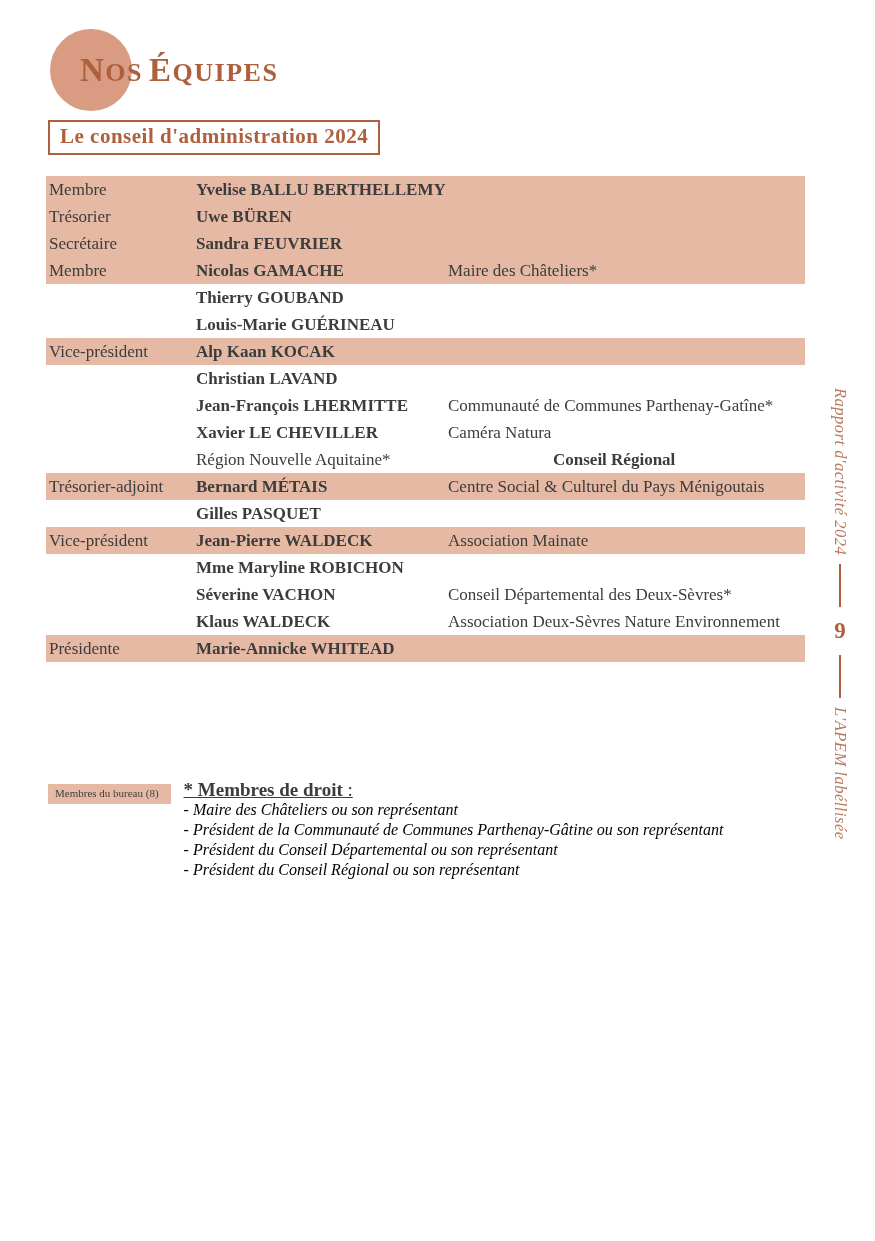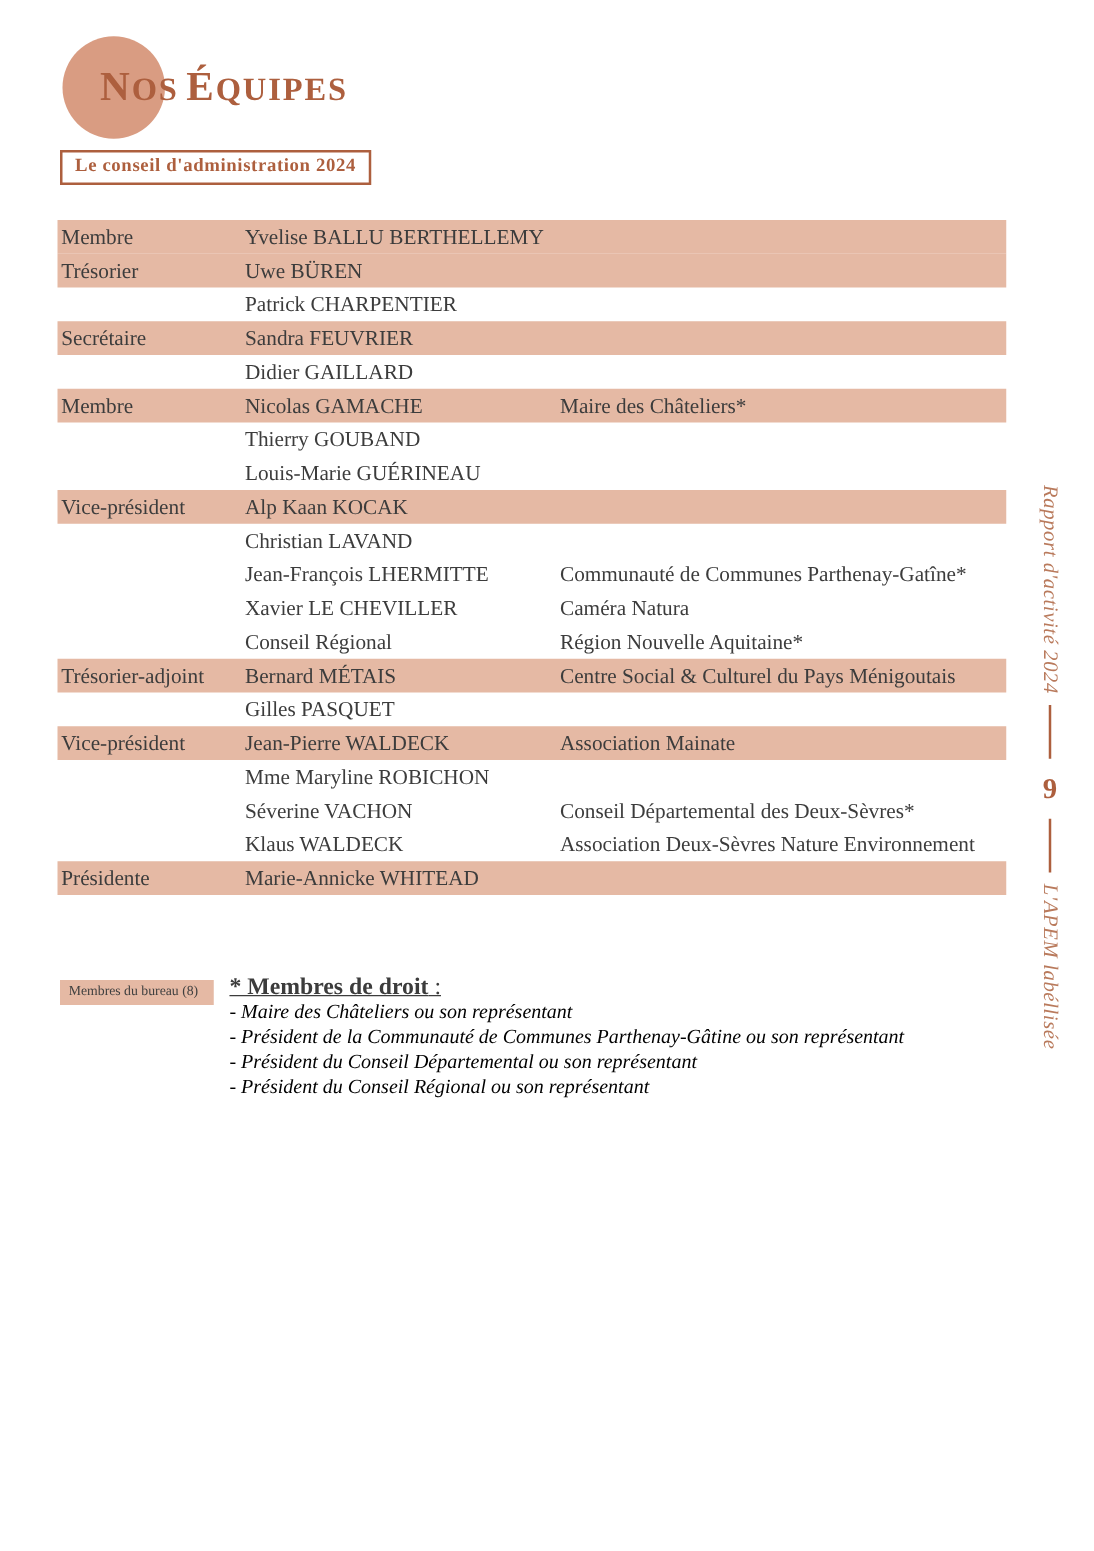--- a/index.html
+++ b/index.html
@@ -21,30 +21,30 @@
   .page-title .initial { font-size:33px; }
   .page-title .word { margin-right:6px; }
 
   
   .section-title-box {
     position:absolute; left:48px; top:120px;
     border:2px solid var(--accent); padding:2px 10px 4px 10px;
     display:inline-block;
   }
   .section-title-box span {
-    font-size:15px; font-weight:bold; color:var(--accent); letter-spacing:0.5px;
+    font-size:21px; font-weight:bold; color:var(--accent); letter-spacing:0.5px;
   }
 
   
   .board-table { position:absolute; left:46px; top:176px; width:759px; }
   .row { display:flex; height:27px; align-items:center; }
   .row.hl { background:var(--row-highlight); }
   .cell { font-size:17px; color:var(--body-text); white-space:nowrap; overflow:hidden; }
   .cell-role { width:150px; padding-left:3px; box-sizing:border-box; }
-  .cell-name { width:252px; }
+  .cell-name { width:252px;font-weight:bold; }
   .cell-org  { flex:1; }
 
   
   .bottom { position:absolute; left:48px; top:780px; display:flex; align-items:flex-start; }
   .bureau-badge {
     background:var(--row-highlight); margin-top:4px;
     padding:3px 12px 5px 7px; font-size:11px; color:#3f3f3f; white-space:nowrap;
   }
   .notes { margin-left:13px; }
   .notes-title { font-size:19px; line-height:20px;text-decoration:underline; }
@@ -81,33 +81,23 @@
       <div class="row hl">
         <div class="cell cell-role">Membre</div>
         <div class="cell cell-name">Yvelise BALLU BERTHELLEMY</div>
         <div class="cell cell-org"></div>
       </div>
       <div class="row hl">
         <div class="cell cell-role">Trésorier</div>
         <div class="cell cell-name">Uwe BÜREN</div>
         <div class="cell cell-org"></div>
       </div>
-      <div class="row">
-        <div class="cell cell-role"></div>
-        <div class="cell cell-name">Patrick CHARPENTIER</div>
-        <div class="cell cell-org"></div>
-      </div>
       <div class="row hl">
         <div class="cell cell-role">Secrétaire</div>
         <div class="cell cell-name">Sandra FEUVRIER</div>
-        <div class="cell cell-org"></div>
-      </div>
-      <div class="row">
-        <div class="cell cell-role"></div>
-        <div class="cell cell-name">Didier GAILLARD</div>
         <div class="cell cell-org"></div>
       </div>
       <div class="row hl">
         <div class="cell cell-role">Membre</div>
         <div class="cell cell-name">Nicolas GAMACHE</div>
         <div class="cell cell-org">Maire des Châteliers*</div>
       </div>
       <div class="row">
         <div class="cell cell-role"></div>
         <div class="cell cell-name">Thierry GOUBAND</div>
@@ -133,22 +123,22 @@
         <div class="cell cell-name">Jean-François LHERMITTE</div>
         <div class="cell cell-org">Communauté de Communes Parthenay-Gatîne*</div>
       </div>
       <div class="row">
         <div class="cell cell-role"></div>
         <div class="cell cell-name">Xavier LE CHEVILLER</div>
         <div class="cell cell-org">Caméra Natura</div>
       </div>
       <div class="row">
         <div class="cell cell-role"></div>
+        <div class="cell cell-org">Région Nouvelle Aquitaine*</div>
         <div class="cell cell-name">Conseil Régional</div>
-        <div class="cell cell-org">Région Nouvelle Aquitaine*</div>
       </div>
       <div class="row hl">
         <div class="cell cell-role">Trésorier-adjoint</div>
         <div class="cell cell-name">Bernard MÉTAIS</div>
         <div class="cell cell-org">Centre Social &amp; Culturel du Pays Ménigoutais</div>
       </div>
       <div class="row">
         <div class="cell cell-role"></div>
         <div class="cell cell-name">Gilles PASQUET</div>
         <div class="cell cell-org"></div>

